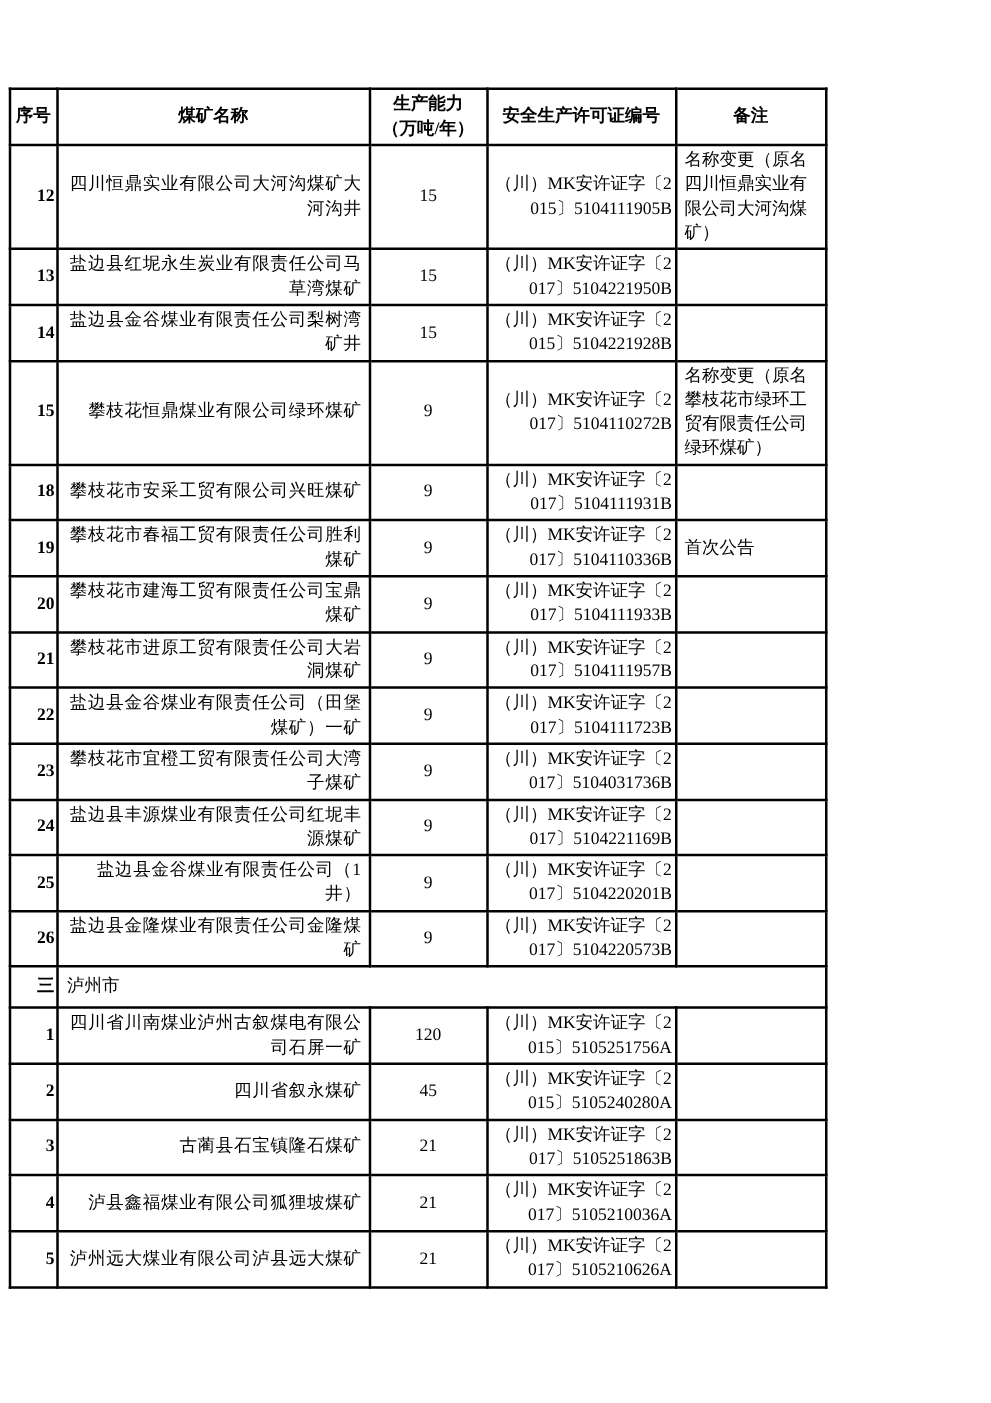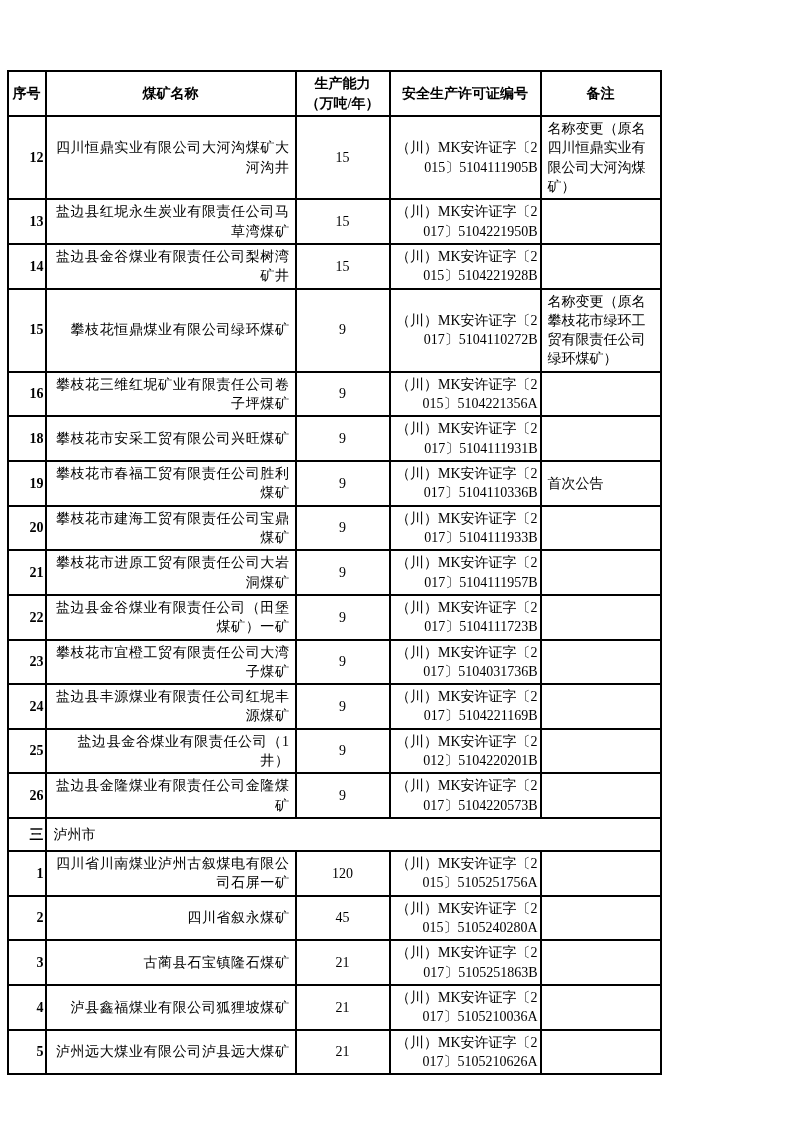--- a/index.html
+++ b/index.html
@@ -122,27 +122,20 @@
           <td class="cell-remark"></td>
         </tr>
         <tr>
           <td class="cell-no">15</td>
           <td class="cell-name">攀枝花恒鼎煤业有限公司绿环煤矿</td>
           <td class="cell-capacity">9</td>
           <td class="cell-license">（川）MK安许证字〔2017〕5104110272B</td>
           <td class="cell-remark">名称变更（原名攀枝花市绿环工贸有限责任公司绿环煤矿）</td>
         </tr>
         <tr>
-          <td class="cell-no">16</td>
-          <td class="cell-name">攀枝花三维红坭矿业有限责任公司卷子坪煤矿</td>
-          <td class="cell-capacity">9</td>
-          <td class="cell-license">（川）MK安许证字〔2015〕5104221356A</td>
-          <td class="cell-remark"></td>
-        </tr>
-        <tr>
           <td class="cell-no">18</td>
           <td class="cell-name">攀枝花市安采工贸有限公司兴旺煤矿</td>
           <td class="cell-capacity">9</td>
           <td class="cell-license">（川）MK安许证字〔2017〕5104111931B</td>
           <td class="cell-remark"></td>
         </tr>
         <tr>
           <td class="cell-no">19</td>
           <td class="cell-name">攀枝花市春福工贸有限责任公司胜利煤矿</td>
           <td class="cell-capacity">9</td>
@@ -181,21 +174,21 @@
           <td class="cell-no">24</td>
           <td class="cell-name">盐边县丰源煤业有限责任公司红坭丰源煤矿</td>
           <td class="cell-capacity">9</td>
           <td class="cell-license">（川）MK安许证字〔2017〕5104221169B</td>
           <td class="cell-remark"></td>
         </tr>
         <tr>
           <td class="cell-no">25</td>
           <td class="cell-name">盐边县金谷煤业有限责任公司（1井）</td>
           <td class="cell-capacity">9</td>
-          <td class="cell-license">（川）MK安许证字〔2012〕5104220201B</td>
+          <td class="cell-license">（川）MK安许证字〔2017〕5104220201B</td>
           <td class="cell-remark"></td>
         </tr>
         <tr>
           <td class="cell-no">26</td>
           <td class="cell-name">盐边县金隆煤业有限责任公司金隆煤矿</td>
           <td class="cell-capacity">9</td>
           <td class="cell-license">（川）MK安许证字〔2017〕5104220573B</td>
           <td class="cell-remark"></td>
         </tr>
         <tr class="section-row">

